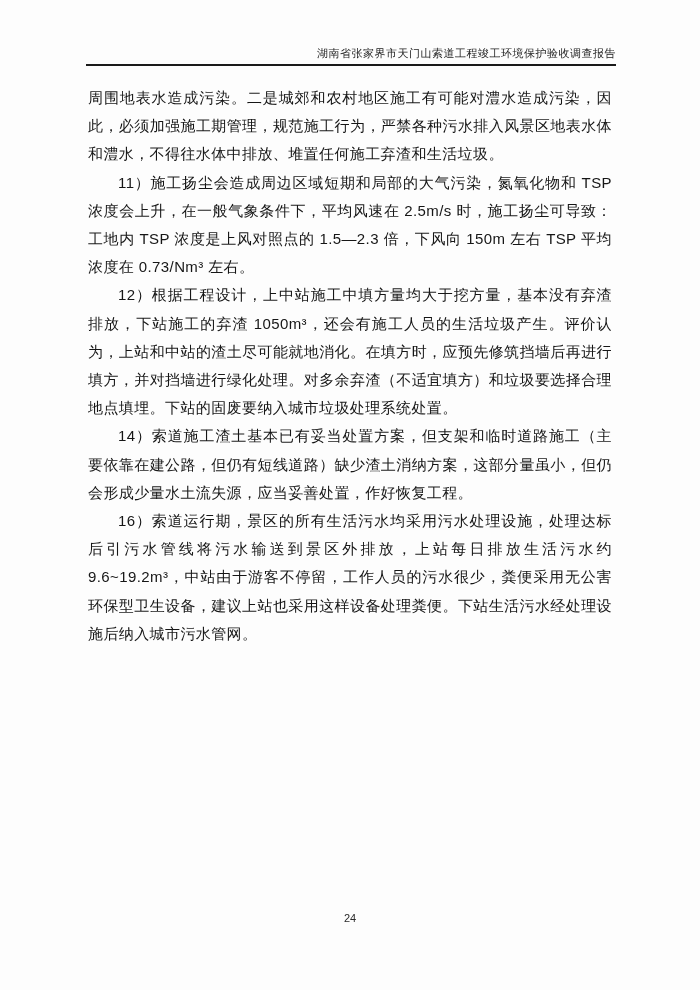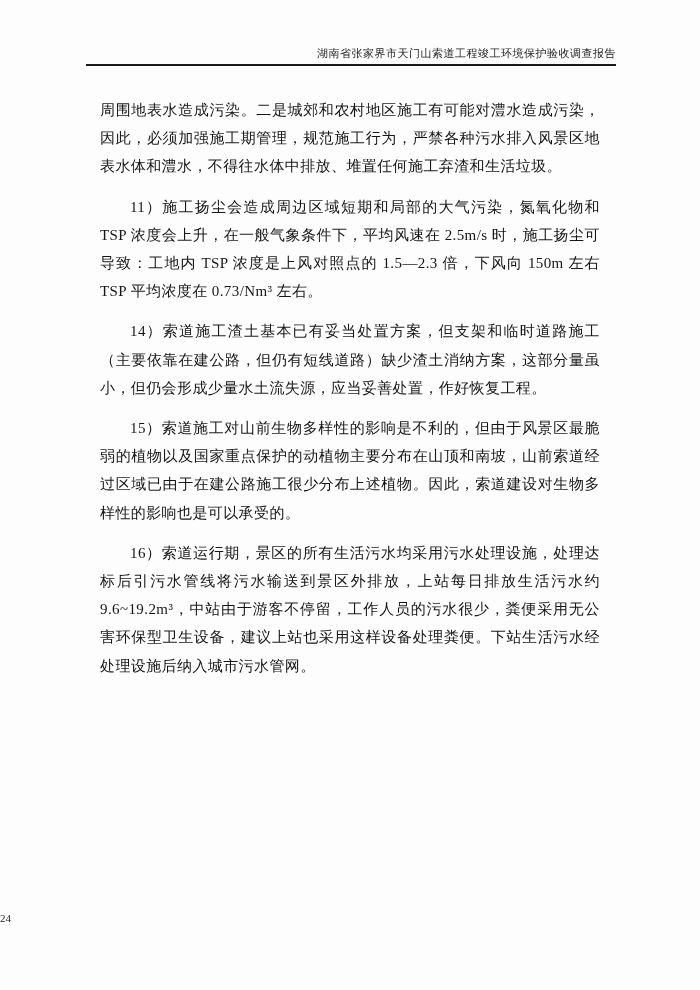--- a/index.html
+++ b/index.html
@@ -5,21 +5,21 @@
   html, body {
     margin: 0;
     padding: 0;
     background: #ffffff;
   }
   .page {
     position: relative;
     width: 700px;
     height: 990px;
     background: #fdfdfd;
-    font-family: Liberation Serif, serif;
+    font-family: Liberation Sans, sans-serif;
     color: #161616;
     box-sizing: border-box;
     overflow: hidden;
   }
   .header {
     position: absolute;
     top: 46px;
     left: 86px;
     right: 84px;
     text-align: right;
@@ -39,48 +39,48 @@
     position: absolute;
     top: 84px;
     left: 88px;
     width: 524px;
     font-size: 15px;
     line-height: 28.2px;
     text-align: justify;
     letter-spacing: 0.4px;
   }
   .para {
-    margin: 12px;
+    margin: 0;
     text-indent: 0;
   }
   .para.indent {
     text-indent: 2em;
   }
   .footer {
     position: absolute;
     top: 912px;
     left: 0;
     width: 100%;
-    text-align: left;
+    text-align: center;
     font-size: 11px;
     color: #2a2a2a;
   }
 </style>
 </head>
 <body>
 
 <div class="page">
 
   <div class="header">湖南省张家界市天门山索道工程竣工环境保护验收调查报告</div>
 
   <div class="header-rule"></div>
 
   <div class="body-text">
     <p class="para">周围地表水造成污染。二是城郊和农村地区施工有可能对澧水造成污染，因此，必须加强施工期管理，规范施工行为，严禁各种污水排入风景区地表水体和澧水，不得往水体中排放、堆置任何施工弃渣和生活垃圾。</p>
     <p class="para indent">11）施工扬尘会造成周边区域短期和局部的大气污染，氮氧化物和 TSP 浓度会上升，在一般气象条件下，平均风速在 2.5m/s 时，施工扬尘可导致：工地内 TSP 浓度是上风对照点的 1.5—2.3 倍，下风向 150m 左右 TSP 平均浓度在 0.73/Nm³ 左右。</p>
+    <p class="para indent">12）根据工程设计，上中站施工中填方量均大于挖方量，基本没有弃渣排放，下站施工的弃渣 1050m³，还会有施工人员的生活垃圾产生。评价认为，上站和中站的渣土尽可能就地消化。在填方时，应预先修筑挡墙后再进行填方，并对挡墙进行绿化处理。对多余弃渣（不适宜填方）和垃圾要选择合理地点填埋。下站的固废要纳入城市垃圾处理系统处置。</p>
     <p class="para indent">14）索道施工渣土基本已有妥当处置方案，但支架和临时道路施工（主要依靠在建公路，但仍有短线道路）缺少渣土消纳方案，这部分量虽小，但仍会形成少量水土流失源，应当妥善处置，作好恢复工程。</p>
-    <p class="para indent">15）索道施工对山前生物多样性的影响是不利的，但由于风景区最脆弱的植物以及国家重点保护的动植物主要分布在山顶和南坡，山前索道经过区域已由于在建公路施工很少分布上述植物。因此，索道建设对生物多样性的影响也是可以承受的。</p>
     <p class="para indent">16）索道运行期，景区的所有生活污水均采用污水处理设施，处理达标后引污水管线将污水输送到景区外排放，上站每日排放生活污水约 9.6~19.2m³，中站由于游客不停留，工作人员的污水很少，粪便采用无公害环保型卫生设备，建议上站也采用这样设备处理粪便。下站生活污水经处理设施后纳入城市污水管网。</p>
   </div>
 
   <div class="footer">24</div>
 
 </div>
 
 </body></html>

